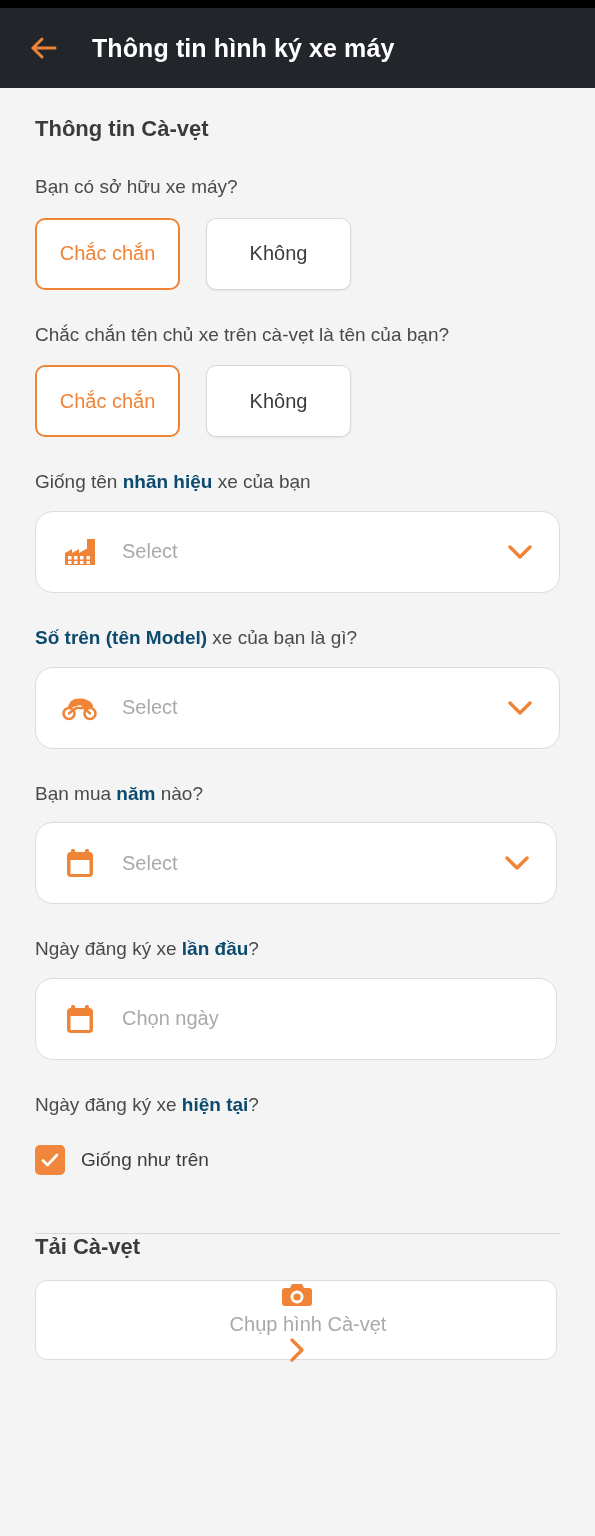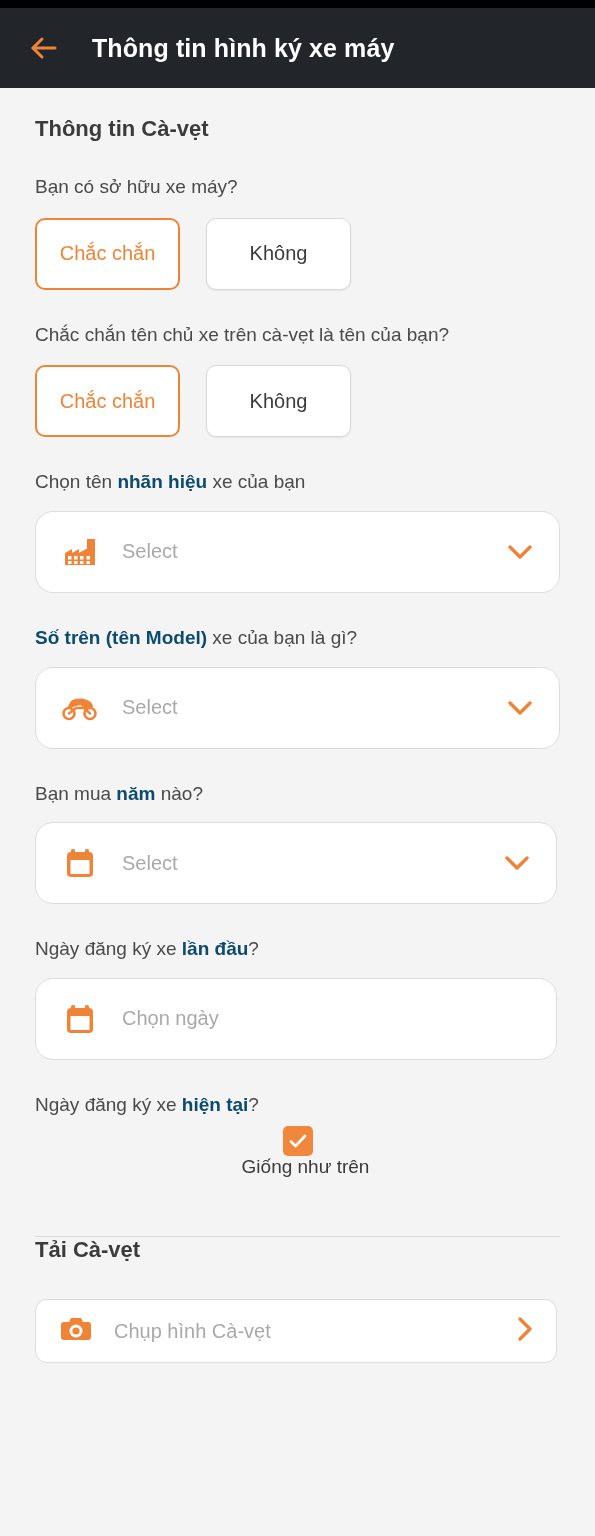--- a/index.html
+++ b/index.html
@@ -49,35 +49,35 @@
     margin-top:16px; height:82px; background:#fff;
     border:1px solid #dcdcdc; border-radius:18px;
     display:flex; align-items:center; padding:0 22px 0 24px;
     cursor:pointer;
   }
   .field.narrow { width:522px; }
   .field .ficon { width:40px; flex:0 0 40px; display:flex; align-items:center; justify-content:center; }
   .field .ftext { flex:1; margin-left:22px; font-size:20px; color:#a9a9a9; }
   .field .fchev { width:34px; display:flex; align-items:center; justify-content:center; }
 
-  .check-row { display:flex; align-items:center; margin-top:9px;flex-direction:column; }
+  .check-row { display:flex; align-items:center; margin-top:28px; }
   .checkbox {
     width:30px; height:30px; border-radius:5px; background:#f0873c;
     display:flex; align-items:center; justify-content:center; cursor:pointer;
   }
   .check-label { font-size:19px; color:#3b3b3b; margin-left:16px; }
 
   .divider { height:1px; background:#d9d9d9; margin-top:58px; width:525px; }
 
   .upload-title { font-size:22px; font-weight:bold; color:#3b3b3b; }
 
   .upload-box {
-    margin-top:36px; width:522px; height:64px; background:#fff;
+    margin-top:20px; width:522px; height:80px; background:#fff;
     border:1px solid #dcdcdc; border-radius:12px;
-    display:flex; align-items:center; padding:0 22px 0 24px; cursor:pointer;
+    display:flex; align-items:center; padding:0 22px 0 24px; cursor:pointer;flex-direction:column;
   }
   .upload-box .ftext { flex:1; margin-left:22px; font-size:20px; color:#a9a9a9; }
 </style>
 </head>
 <body>
 
 <div class="screen">
 
   <div class="status-strip"></div>
 
@@ -100,21 +100,21 @@
       <div class="choice selected">Chắc chắn</div>
       <div class="choice unselected">Không</div>
     </div>
 
     <div class="question">Chắc chắn tên chủ xe trên cà-vẹt là tên của bạn?</div>
     <div class="choice-row">
       <div class="choice selected">Chắc chắn</div>
       <div class="choice unselected">Không</div>
     </div>
 
-    <div class="question"><span>Chọn tên </span><b>nhãn hiệu</b><span> xe của bạn</span></div>
+    <div class="question"><span>Giống tên </span><b>nhãn hiệu</b><span> xe của bạn</span></div>
     <div class="field">
       <div class="ficon">
         <svg width="34" height="30" viewBox="0 0 34 30">
           <rect x="24" y="2" width="8" height="6" fill="#ef8437"></rect>
           <path d="M24 8 L32 8 L32 28 L2 28 L2 16 L9 12 L9 16 L16 12 L16 16 L23 12 L24 12 Z" fill="#ef8437"></path>
           <rect x="5" y="19" width="3.5" height="3.5" fill="#fff"></rect>
           <rect x="11" y="19" width="3.5" height="3.5" fill="#fff"></rect>
           <rect x="17" y="19" width="3.5" height="3.5" fill="#fff"></rect>
           <rect x="23.5" y="19" width="3.5" height="3.5" fill="#fff"></rect>
           <rect x="5" y="24" width="3.5" height="3" fill="#fff"></rect>

